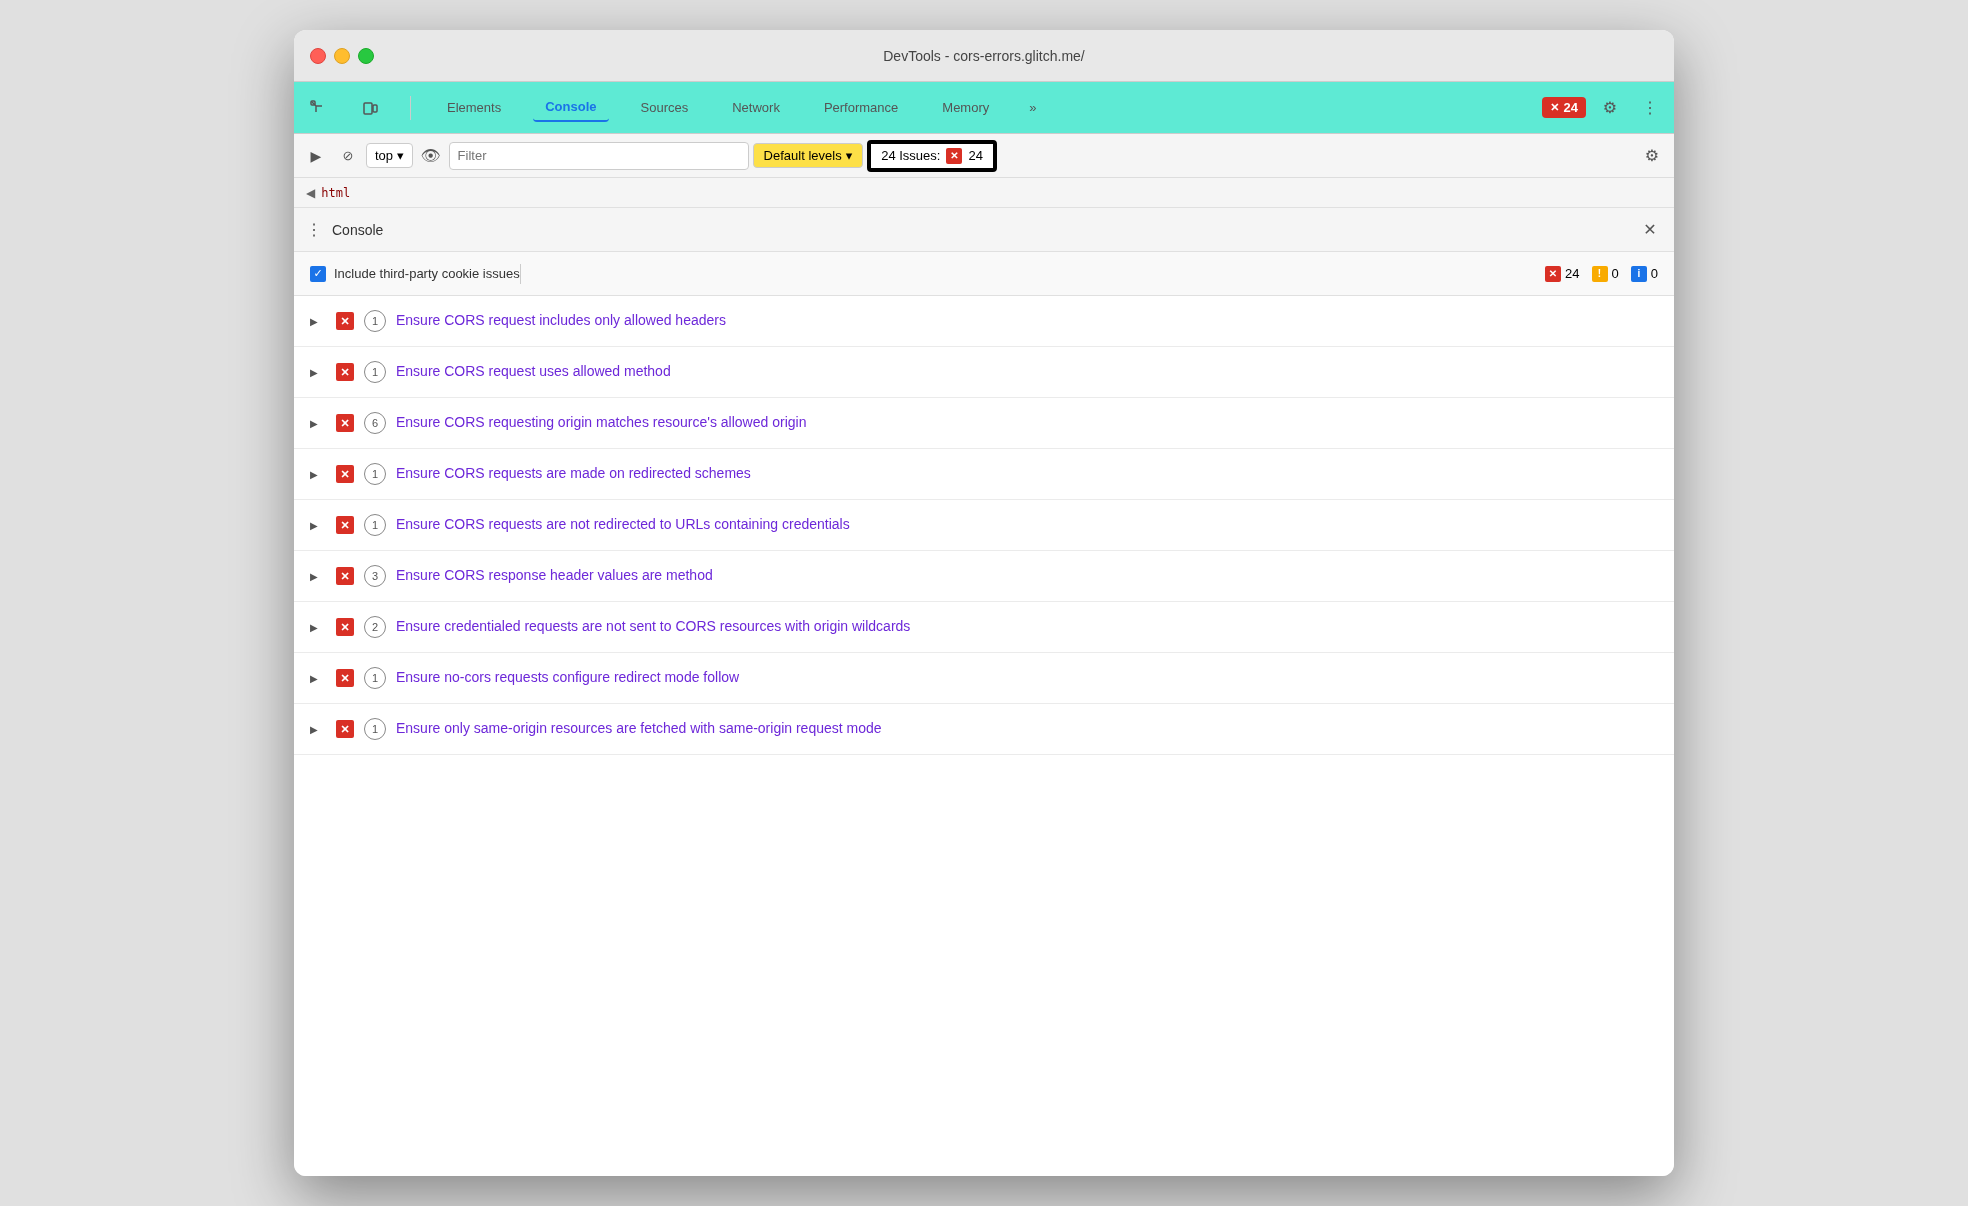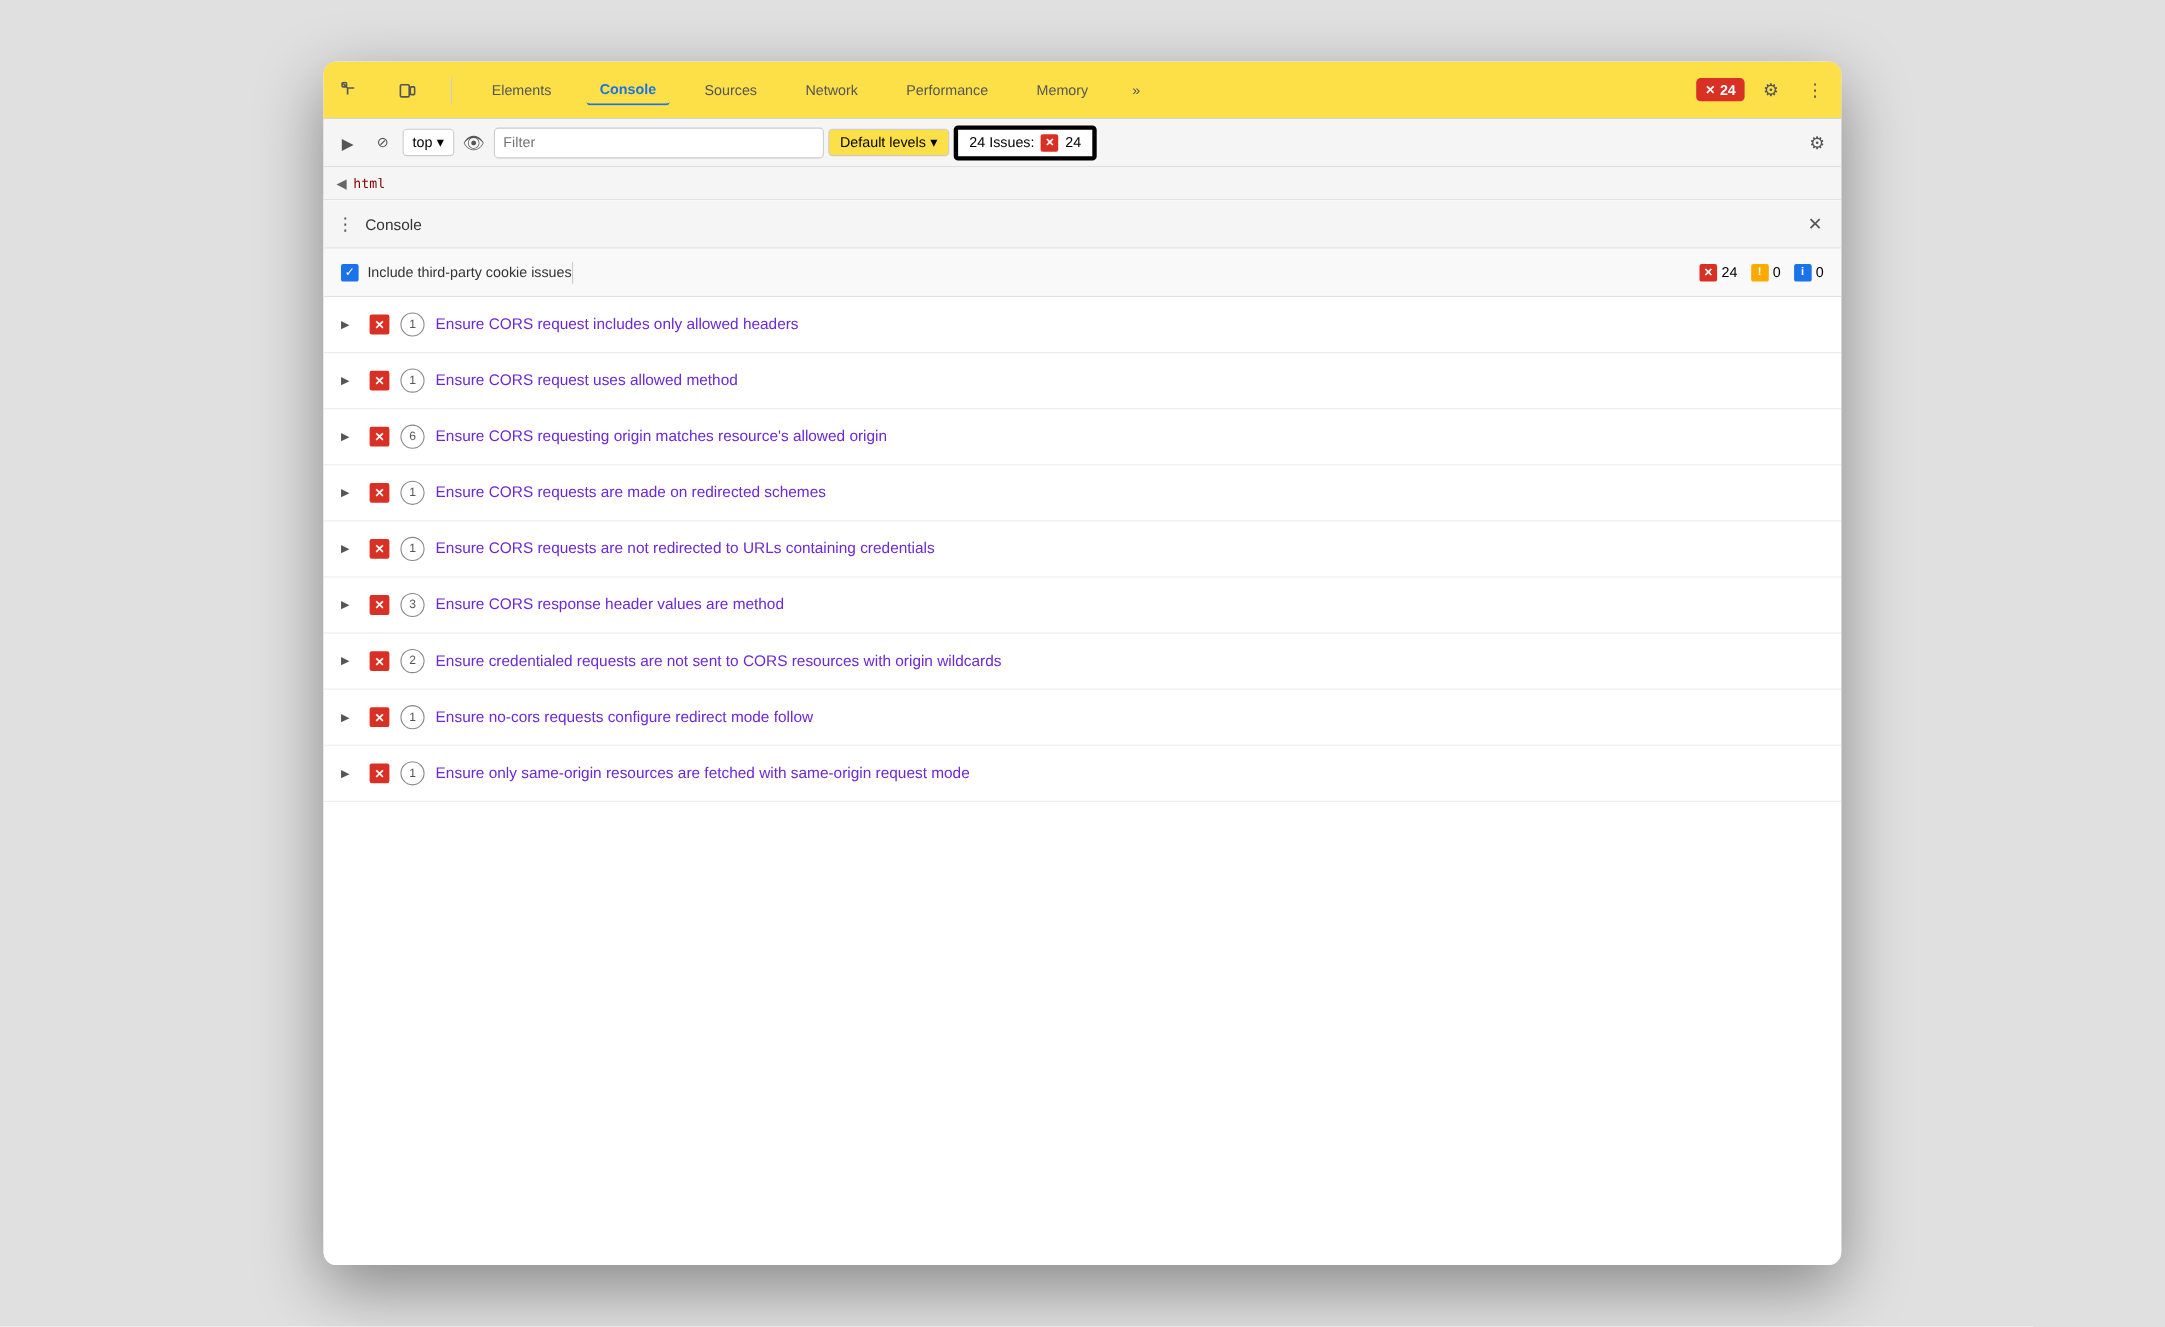--- a/index.html
+++ b/index.html
@@ -44,21 +44,21 @@
     .title-text {
       position: absolute;
       left: 50%;
       transform: translateX(-50%);
       font-size: 14px;
       color: #444;
       font-weight: 500;
     }
     
     .toolbar {
-      background: #fde047;
+      background: #5eead4;
       height: 52px;
       display: flex;
       align-items: center;
       padding: 0 8px;
       border-bottom: 1px solid #ccc;
       gap: 20px;
     }
     .toolbar-icon-btn {
       width: 32px;
       height: 32px;
@@ -412,20 +412,28 @@
     
     .issue-list::-webkit-scrollbar { width: 8px; }
     .issue-list::-webkit-scrollbar-track { background: #f5f5f5; }
     .issue-list::-webkit-scrollbar-thumb { background: #ccc; border-radius: 4px; }
   </style>
 </head>
 <body>
 
 <div class="window">
 
+  <div class="title-bar">
+    <div class="traffic-lights">
+      <div class="traffic-light red"></div>
+      <div class="traffic-light yellow"></div>
+      <div class="traffic-light green"></div>
+    </div>
+    <span class="title-text">DevTools - cors-errors.glitch.me/</span>
+  </div>
 
   <div class="toolbar">
     <button class="toolbar-icon-btn">
       <svg width="16" height="16" viewBox="0 0 16 16" fill="none">
         <path d="M2 2 L6 6 M6 6 L6 12 M6 6 L12 6" stroke="#555" stroke-width="1.5"></path>
         <rect x="1" y="1" width="4" height="4" rx="1" fill="none" stroke="#555" stroke-width="1.5"></rect>
       </svg>
     </button>
     <button class="toolbar-icon-btn">
       <svg width="16" height="16" viewBox="0 0 16 16" fill="none">

